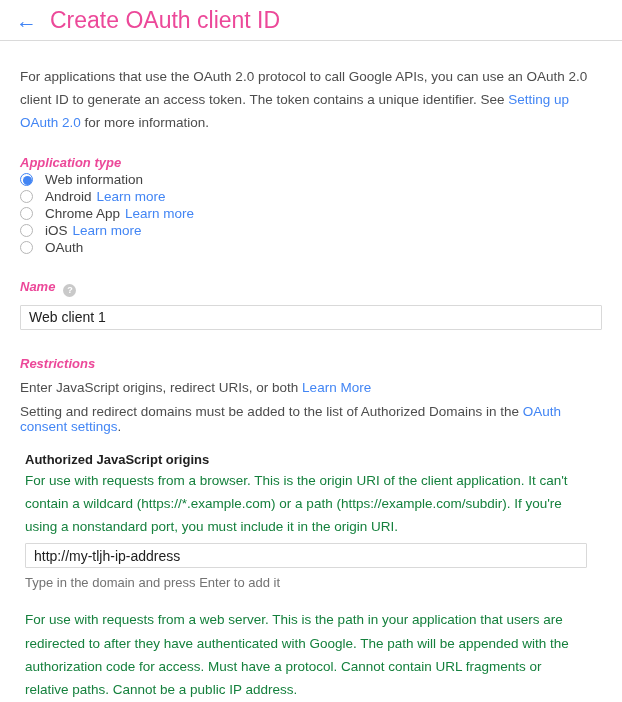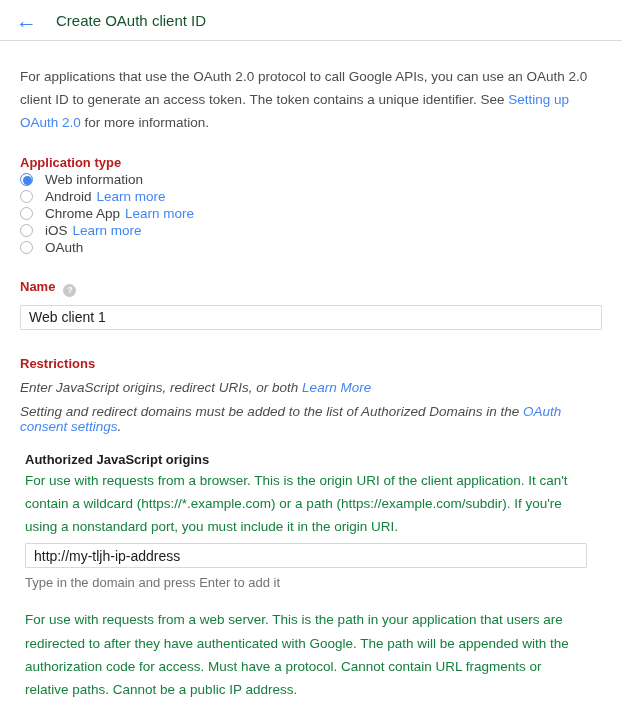--- a/index.html
+++ b/index.html
@@ -14,34 +14,34 @@
   .header {
     display: flex; align-items: center;
     height: 41px; padding: 0 16px;
     border-bottom: 1px solid #dadada;
   }
   .back-arrow {
     color: #4285f4; font-size: 21px; line-height: 1;
     cursor: pointer; width: 24px;
   }
   .page-title {
-    margin-left: 16px; font-size: 15px; color: #14532d;
+    margin-left: 10px; font-size: 23px; color: #ec4899;
   }
   
   .content { padding: 0 20px; }
   .intro {
     margin-top: 24px;
     font-size: 13.5px; line-height: 1.72; color: #4d4d4d;
     max-width: 576px;
   }
   a.link { color: #4285f4; text-decoration: none; cursor: pointer; }
   
   .app-type { margin-top: 20px; }
   .field-label {
-    font-size: 13px; font-weight: bold; color: #b91c1c;
+    font-size: 13px; font-weight: bold; color: #ec4899; font-style: italic;
   }
   .radio-row {
     display: flex; align-items: center;
     margin-top: 3px; font-size: 13.5px; color: #424242;
     cursor: pointer; line-height: 14px;
   }
   .radio {
     width: 13px; height: 13px; border-radius: 50%;
     border: 1px solid #b6b6b6; margin-right: 12px;
     position: relative; flex: 0 0 auto; background: #fff;
@@ -63,21 +63,21 @@
   }
   .text-input {
     display: block; width: 582px; height: 25px;
     margin-top: 8px; padding: 4px 8px;
     border: 1px solid #d9d9d9; border-radius: 1px;
     font-family: "Liberation Sans", sans-serif;
     font-size: 14px; color: #212121; outline: none; background: #fff;
   }
   
   .restrictions { margin-top: 26px; }
-  .restrict-line { margin-top: 9px; font-size: 13.5px; color: #4d4d4d; font-style: italic; }
+  .restrict-line { margin-top: 9px; font-size: 13.5px; color: #4d4d4d; }
   .sub-section { margin-left: 5px; margin-top: 18px; }
   .sub-heading { font-size: 13px; font-weight: bold; color: #212121; }
   .sub-heading.error-heading { color: #db4437; }
   .sub-desc {
     margin-top: 2px; font-size: 13.5px; line-height: 1.72;
     color: #15803d; max-width: 560px;
   }
   .sub-section .text-input { width: 562px; margin-top: 5px; }
   .helper-text { margin-top: 7px; font-size: 13px; color: #737373; }
 </style>

